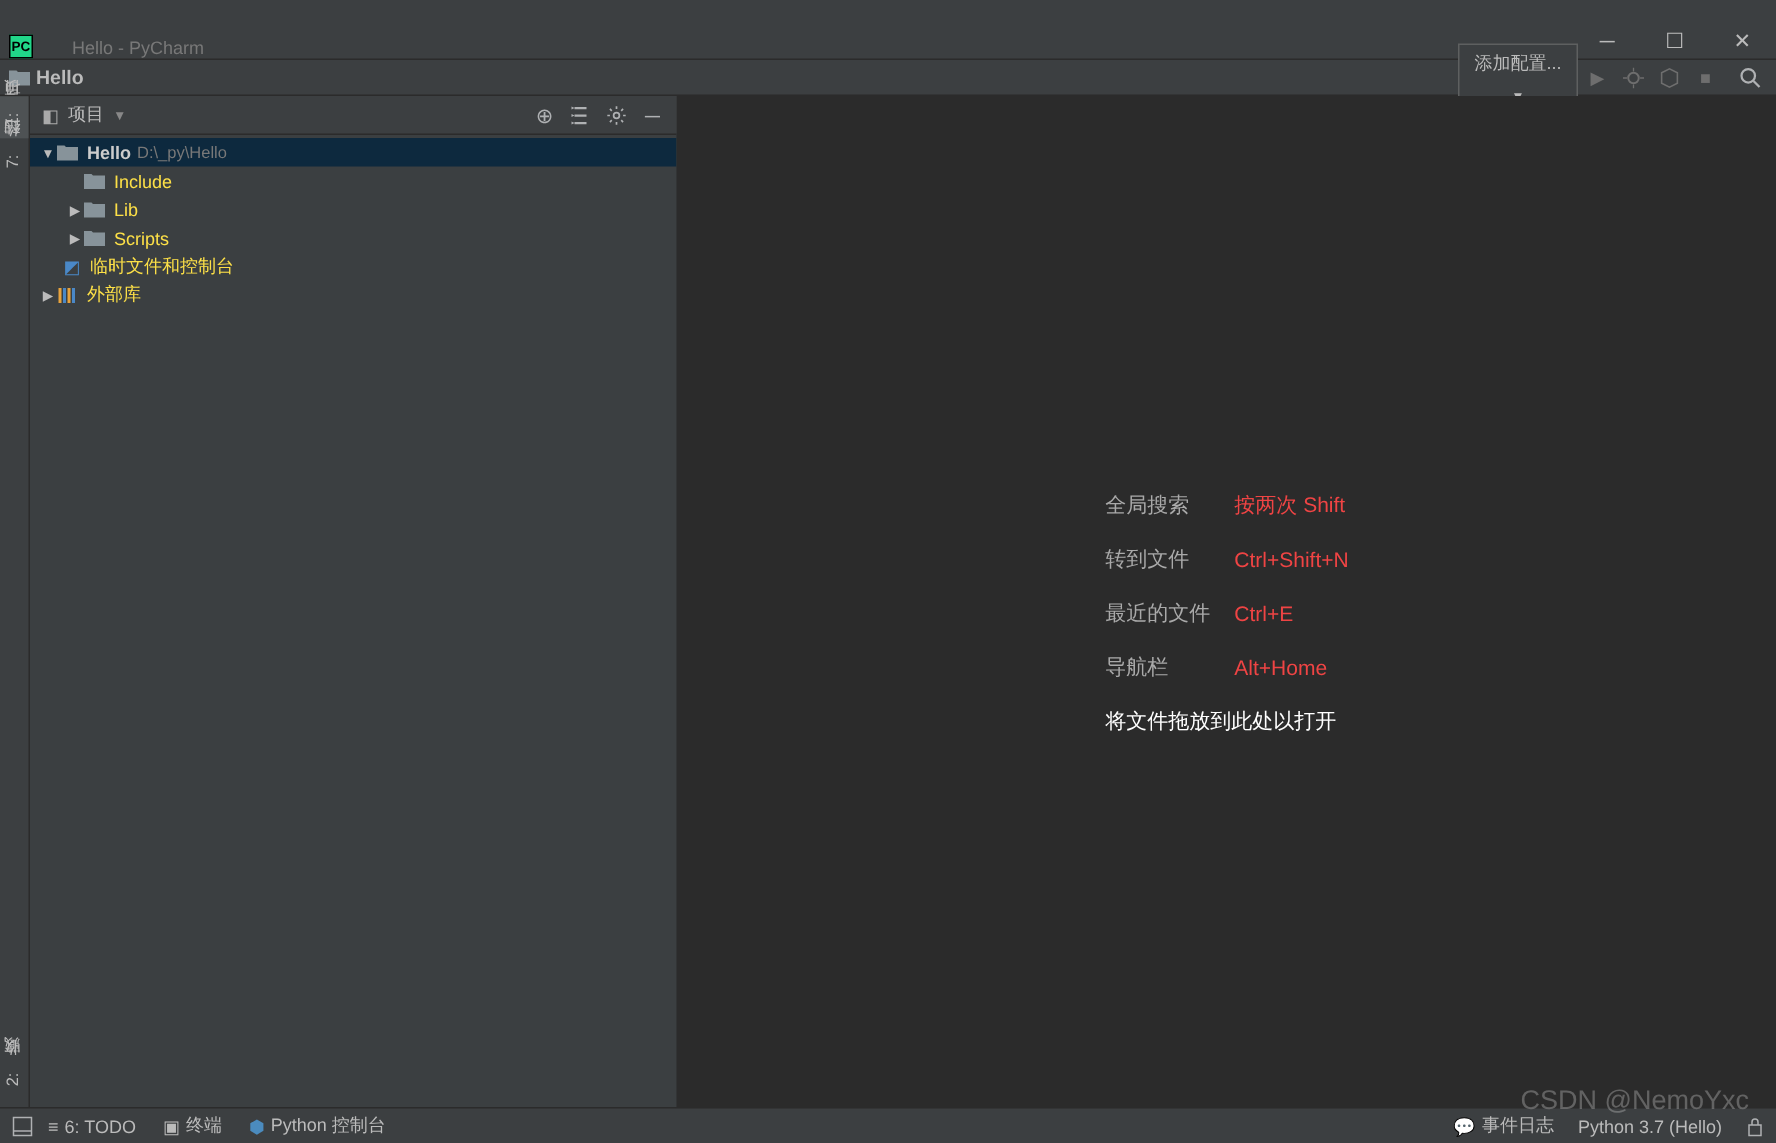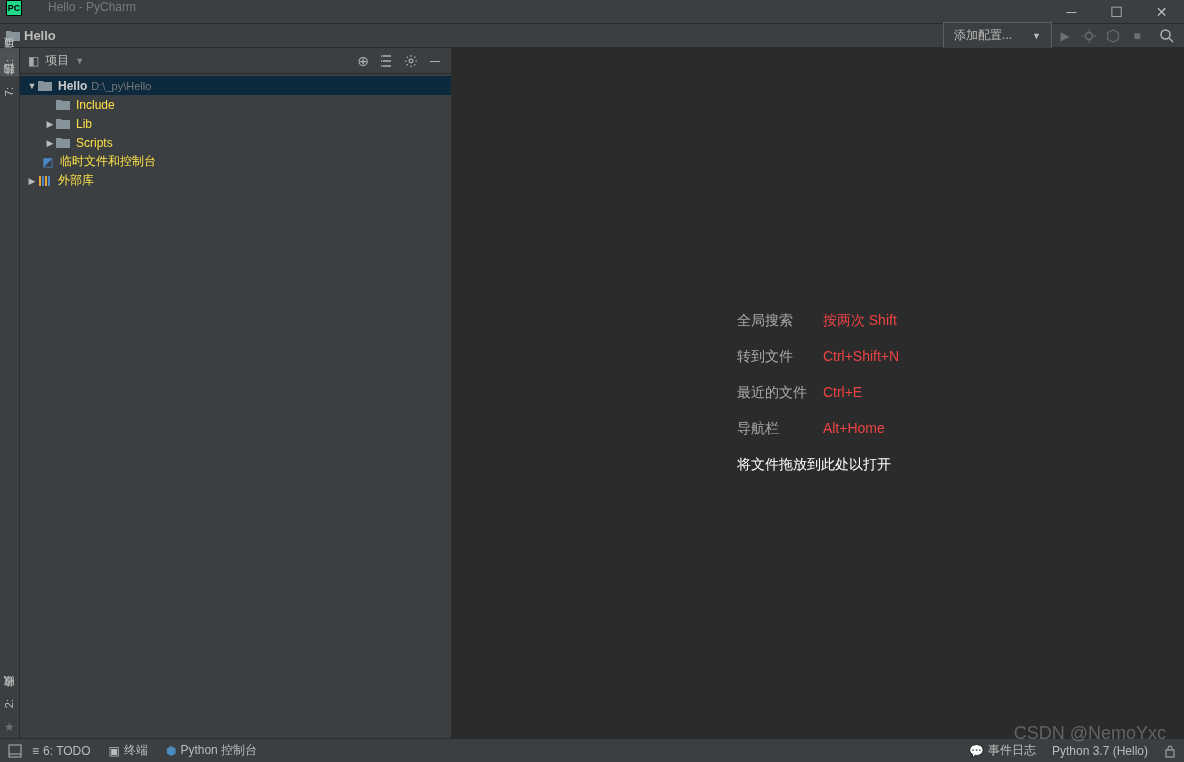--- a/index.html
+++ b/index.html
@@ -1,27 +1,27 @@
 <!DOCTYPE html>
 <html><head>
 <meta charset="utf-8">
 <style>
 * { margin: 0; padding: 0; box-sizing: border-box; font-family: "Microsoft YaHei", "Segoe UI", Arial, sans-serif; }
 body { width: 1184px; height: 762px; background: #3c3f41; color: #bbbbbb; font-size: 12px; overflow: hidden; position: relative; }
-.titlebar { height: 24px; background: #3c3f41; display: flex; align-items: flex-start; border-bottom: 1px solid #2b2b2b; }
+.titlebar { height: 40px; background: #3c3f41; display: flex; align-items: flex-end; border-bottom: 1px solid #2b2b2b; }
 .app-icon { width: 16px; height: 16px; background: #21d789; margin: 0 6px; display: flex; align-items: center; justify-content: center; font-size: 9px; color: #000; font-weight: bold; border: 1px solid #000; }
 .menubar { display: flex; gap: 0; }
 .menu-item { padding: 2px 8px; cursor: pointer; color: #bbbbbb; }
 .title-text { margin-left: 20px; color: #787878; font-size: 12px; }
 .window-controls { margin-left: auto; display: flex; }
 .win-btn { width: 45px; height: 24px; display: flex; align-items: center; justify-content: center; color: #bbbbbb; cursor: pointer; font-size: 14px; }
 .navbar { height: 24px; background: #3c3f41; display: flex; align-items: center; padding: 0 6px; border-bottom: 1px solid #2b2b2b; }
 .nav-folder { display: flex; align-items: center; gap: 4px; font-size: 13px; font-weight: bold; color: #bbbbbb; }
 .nav-right { margin-left: auto; display: flex; align-items: center; gap: 2px; }
-.config-dropdown { border: 1px solid #5e6060; padding: 4px 10px; background: #3c3f41; color: #bbbbbb; cursor: pointer; display: flex; align-items: center; gap: 20px; }
+.config-dropdown { border: 1px solid #5e6060; padding: 4px 10px; background: #3c3f41; color: #bbbbbb; cursor: pointer; display: flex; align-items: center; gap: 8px; flex-direction: column; }
 .nav-icon { width: 22px; height: 22px; display: flex; align-items: center; justify-content: center; color: #6e6e6e; cursor: pointer; }
 .body-area { display: flex; height: calc(762px - 24px - 24px - 24px); }
 .left-gutter { width: 20px; background: #3c3f41; border-right: 1px solid #2b2b2b; display: flex; flex-direction: column; align-items: center; }
 .gutter-tab { writing-mode: vertical-rl; transform: rotate(180deg); padding: 8px 2px; font-size: 11px; cursor: pointer; color: #bbbbbb; }
 .gutter-tab.active { background: #4e5254; }
 .gutter-spacer { flex: 1; }
 .gutter-star { color: #6e6e6e; padding: 4px; }
 .project-panel { width: 432px; background: #3b3f41; border-right: 1px solid #2b2b2b; display: flex; flex-direction: column; }
 .panel-header { height: 26px; display: flex; align-items: center; padding: 0 8px; background: #3c3f41; border-bottom: 1px solid #2b2b2b; }
 .panel-title { display: flex; align-items: center; gap: 6px; font-size: 12px; }
@@ -32,21 +32,21 @@
 .tree-row { display: flex; align-items: center; height: 19px; padding-right: 6px; cursor: pointer; white-space: nowrap; }
 .tree-row.selected { background: #0d293e; }
 .tree-arrow { width: 12px; text-align: center; color: #bbbbbb; font-size: 9px; }
 .tree-icon { width: 16px; text-align: center; }
 .folder-icon { color: #87939a; }
 .tree-label { margin-left: 4px; color: #fde047; }
 .tree-label.bold { font-weight: bold; color: #ccc; }
 .tree-path { color: #787878; margin-left: 4px; font-size: 11px; }
 .editor-area { flex: 1; background: #2b2b2b; display: flex; align-items: center; justify-content: center; flex-direction: column; }
 .tips { display: flex; flex-direction: column; gap: 18px; }
-.tip-row { display: flex; font-size: 14px; }
+.tip-row { display: flex; align-items: center; font-size: 14px; }
 .tip-label { color: #a9a9a9; min-width: 78px; text-align: left; }
 .tip-shortcut { color: #ef4444; margin-left: 8px; }
 .tip-text { color: #ffffff; }
 .statusbar { height: 24px; background: #3c3f41; border-top: 1px solid #2b2b2b; display: flex; align-items: center; padding: 0 8px; font-size: 12px; position: absolute; bottom: 0; left: 0; right: 0; }
 .status-left { display: flex; gap: 18px; align-items: center; }
 .status-item { color: #bbbbbb; cursor: pointer; display: flex; align-items: center; gap: 4px; }
 .status-right { margin-left: auto; display: flex; gap: 16px; align-items: center; color: #bbbbbb; }
 .watermark { position: absolute; bottom: 18px; right: 18px; color: rgba(200,200,200,0.35); font-size: 18px; font-weight: 400; pointer-events: none; }
 svg { display: block; }
 </style>

